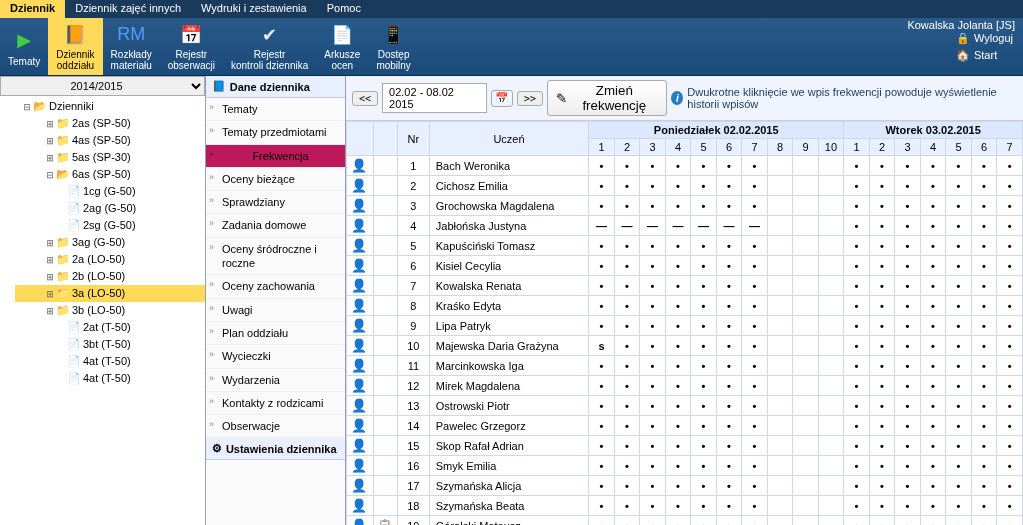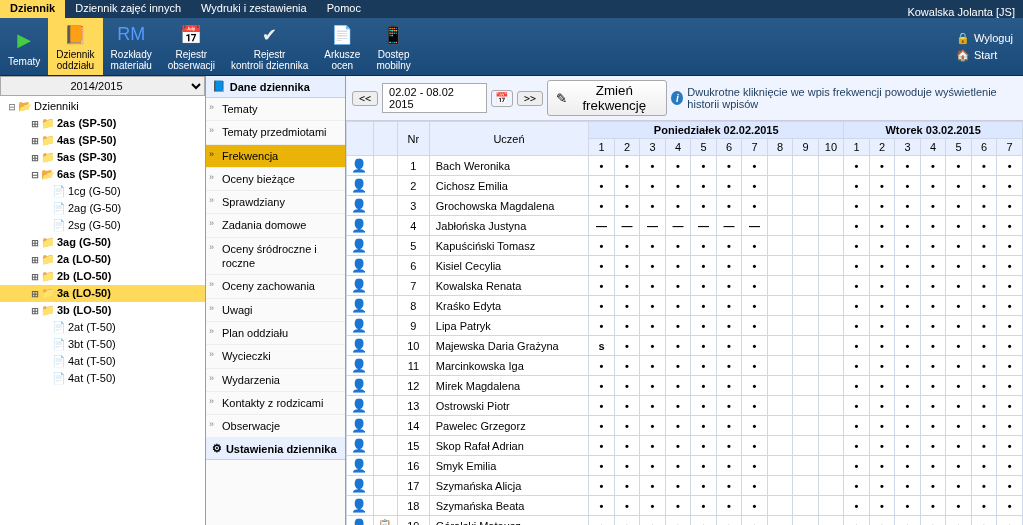--- a/index.html
+++ b/index.html
@@ -2,50 +2,50 @@
 <html><head>
 <meta charset="utf-8">
 <style>
   * { box-sizing: border-box; margin: 0; padding: 0; }
   body { font-family: Tahoma, Arial, sans-serif; font-size: 11px; background: #1a3a5c; color: #000; width: 1023px; height: 525px; overflow: hidden; }
   
   .topbar { display: flex; justify-content: space-between; background: #1a3a5c; height: 18px; }
   .tabs { display: flex; }
   .tab { padding: 2px 10px; color: #fff; cursor: pointer; font-size: 11px; }
   .tab.active { background: #ffd95a; color: #000; font-weight: bold; }
-  .userblock { color: #fff; padding: 6px 8px; font-size: 11px; }
+  .userblock { color: #fff; padding: 19px 8px; font-size: 11px; }
   
   .ribbon { display: flex; justify-content: space-between; background: linear-gradient(#2a5a8a, #1a4a7a); height: 58px; border-bottom: 1px solid #0a2a4a; }
   .ribbon-left { display: flex; }
   .ribbon-item { display: flex; flex-direction: column; align-items: center; justify-content: center; padding: 4px 8px; color: #fff; font-size: 10px; cursor: pointer; min-width: 48px; }
   .ribbon-item.active { background: #ffd95a; color: #000; }
   .ribbon-icon { width: 28px; height: 28px; margin-bottom: 2px; display: flex; align-items: center; justify-content: center; font-size: 18px; }
   .ribbon-label { text-align: center; line-height: 1.1; }
   .ribbon-right { display: flex; flex-direction: column; justify-content: center; padding-right: 10px; }
   .ribbon-right a { color: #fff; text-decoration: none; font-size: 11px; padding: 2px 0; display: flex; align-items: center; gap: 4px; }
   
   .main { display: flex; height: 449px; background: #fff; }
   
   .sidebar-left { width: 206px; border-right: 1px solid #99b; background: #fff; display: flex; flex-direction: column; }
   .year-select { width: 100%; height: 20px; font-size: 11px; border: 1px solid #aaa; text-align: center; }
   .tree { flex: 1; overflow-y: auto; padding: 2px 0; }
-  .tree-node { padding: 2px 4px 2px 20px; cursor: pointer; white-space: nowrap; }
+  .tree-node { padding: 2px 4px 2px 20px; cursor: pointer; white-space: nowrap; margin-left: 15px; }
   .tree-node.level-1 { padding-left: 6px; }
-  .tree-node.level-2 { padding-left: 29px; font-weight: bold; }
+  .tree-node.level-2 { padding-left: 29px; }
   .tree-node.level-3 { padding-left: 40px; }
   .tree-node.selected { background: #ffd95a; }
   .tree-icon { display: inline-block; width: 14px; text-align: center; margin-right: 2px; color: #d9a441; }
   .tree-toggle { display: inline-block; width: 12px; text-align: center; font-size: 9px; color: #666; }
   
   .sidebar-mid { width: 140px; border-right: 1px solid #99b; background: #fafafa; }
   .mid-header { background: #e8f0ff; padding: 4px 6px; font-weight: bold; border-bottom: 1px solid #ccd; display: flex; align-items: center; gap: 4px; }
   .mid-list { }
   .mid-item { padding: 4px 6px 4px 16px; border-bottom: 1px solid #eee; cursor: pointer; position: relative; line-height: 1.3; }
   .mid-item::before { content: '››'; position: absolute; left: 3px; color: #888; font-size: 9px; letter-spacing: -1px; }
-  .mid-item.selected { background: #eab308; }
+  .mid-item.selected { background: #be185d; text-align: center; }
   .mid-item.selected::before { color: #333; }
   
   .content { flex: 1; display: flex; flex-direction: column; overflow: hidden; }
   .date-toolbar { display: flex; align-items: center; gap: 4px; padding: 4px 6px; background: #f0f4ff; border-bottom: 1px solid #ccd; }
   .nav-btn { border: 1px solid #aaa; background: #eee; padding: 1px 6px; cursor: pointer; font-family: monospace; font-size: 10px; border-radius: 3px; }
   .date-range { border: 1px solid #aaa; padding: 2px 6px; font-size: 11px; width: 120px; display: inline-block; background: #fff; }
   .change-btn { border: 1px solid #aaa; background: linear-gradient(#fff,#eee); padding: 2px 8px; cursor: pointer; border-radius: 3px; display: flex; align-items: center; gap: 3px; }
   .info-text { color: #1a3a5c; display: flex; align-items: center; gap: 4px; }
   .info-icon { display: inline-flex; width: 14px; height: 14px; background: #2a7ac0; color: #fff; border-radius: 50%; align-items: center; justify-content: center; font-weight: bold; font-size: 10px; font-style: italic; }
   

